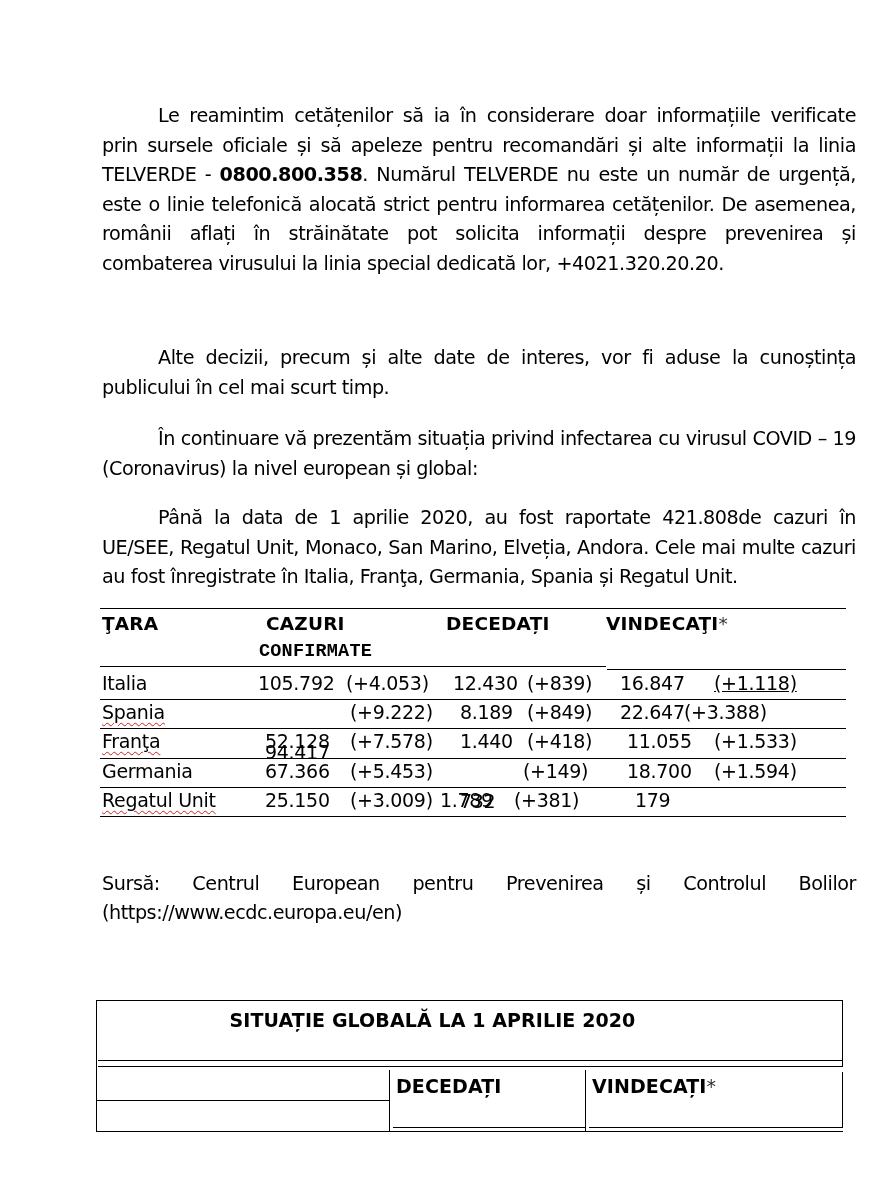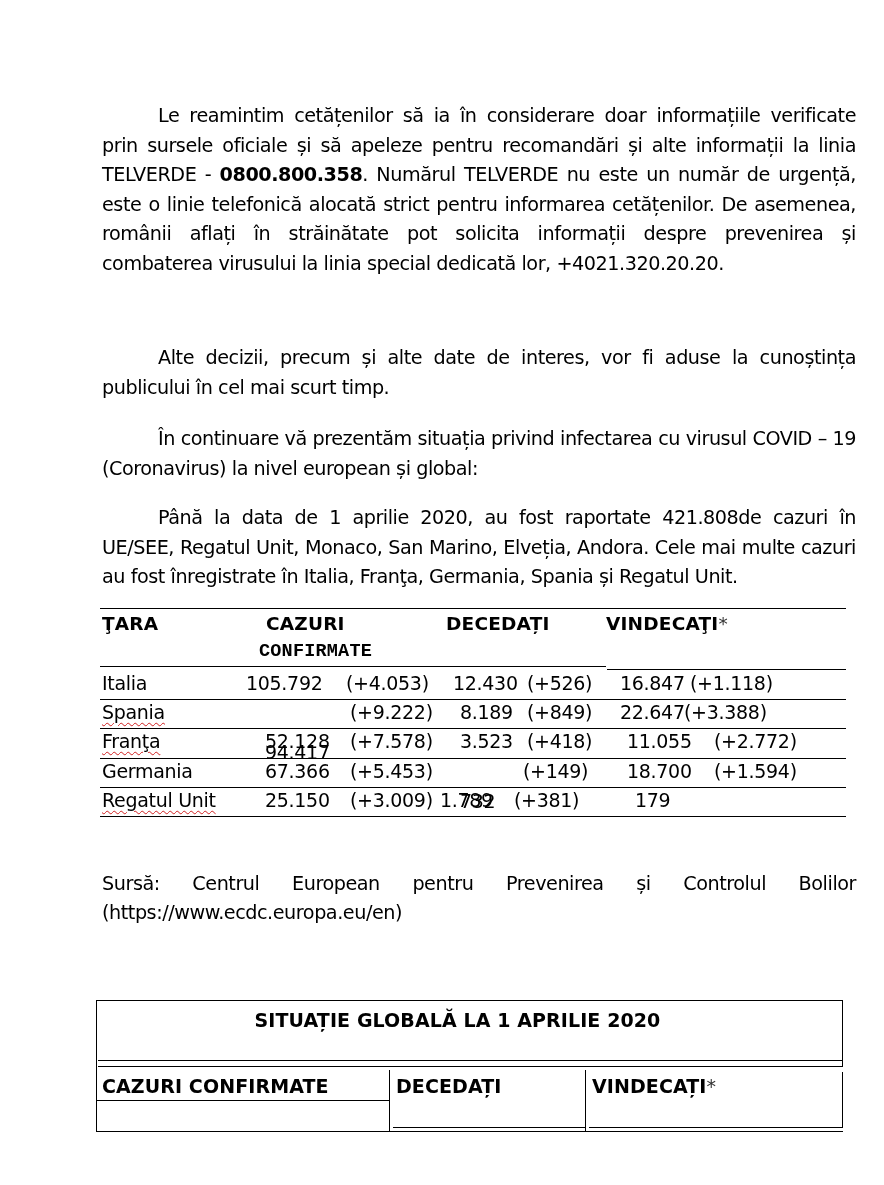--- a/index.html
+++ b/index.html
@@ -15,21 +15,21 @@
   .eu-row { position: absolute; left: 0; width: 746px; }
   .eu-cell { position: absolute; white-space: pre; }
   .hline { position: absolute; height: 1px; background: #000; }
   .hdr { font-weight: bold; font-size: 18.5px; letter-spacing: 0.2px; }
   .spell { text-decoration: underline wavy #d02020; text-decoration-thickness: 1px; text-underline-offset: 3px; }
   .ast { color: #333; font-weight: normal; }
 
   
   .gbox { position: absolute; left: 96px; top: 1000px; width: 747px; height: 132px; }
   .vline { position: absolute; width: 1px; background: #000; }
-  .gtitle { position: absolute; left: 0; width: 673px; top: 9px; text-align: center; font-weight: bold; font-size: 19px; letter-spacing: 0.1px; margin-left: 25px; }
+  .gtitle { position: absolute; left: 0; width: 673px; top: 9px; text-align: center; font-weight: bold; font-size: 19px; letter-spacing: 0.1px; }
   .ghdr { position: absolute; font-weight: bold; font-size: 19px; letter-spacing: 0.1px; white-space: nowrap; }
 </style>
 </head>
 <body>
 
 <div class="p" style="top:101px;">
   <span class="indent"></span><span>Le reamintim cetățenilor să ia în considerare doar informațiile verificate prin sursele oficiale și să apeleze pentru recomandări și alte informații la linia TELVERDE - </span><b>0800.800.358</b><span>. Numărul TELVERDE nu este un număr de urgență, este o linie telefonică alocată strict pentru informarea cetățenilor. De asemenea, românii aflați în străinătate pot solicita informații despre prevenirea și combaterea virusului la linia special dedicată lor, +4021.320.20.20.</span>
 </div>
 
 <div class="p" style="top:343px;">
@@ -53,48 +53,48 @@
     <span class="eu-cell hdr" style="left:159px; top:28px;font-family:Liberation Mono, monospace;">CONFIRMATE</span>
     <span class="eu-cell hdr" style="left:346px; top:0;">DECEDAȚI</span>
     <span class="eu-cell hdr" style="left:506px; top:0;"><span>VINDECAŢI</span><span class="ast">*</span></span>
   </div>
 
   <div class="hline" style="left:0; top:58px; width:506px;"></div>
   <div class="hline" style="left:507px; top:61px; width:239px;"></div>
 
   <div class="eu-row" style="top:64px;">
     <span class="eu-cell" style="left:2px;">Italia</span>
-    <span class="eu-cell" style="left:146px;">105.792</span>
+    <span class="eu-cell" style="left:158px;">105.792</span>
     <span class="eu-cell" style="left:246px;">(+4.053)</span>
     <span class="eu-cell" style="left:353px;">12.430</span>
-    <span class="eu-cell" style="left:427px;">(+526)</span>
+    <span class="eu-cell" style="left:427px;">(+839)</span>
     <span class="eu-cell" style="left:520px;">16.847</span>
-    <span class="eu-cell" style="left:590px;">(+1.118)</span>
+    <span class="eu-cell" style="left:614px;text-decoration:underline;">(+1.118)</span>
   </div>
   <div class="hline" style="left:0; top:91px; width:746px;"></div>
 
   <div class="eu-row" style="top:93px;">
     <span class="eu-cell spell" style="left:2px;">Spania</span>
     <span class="eu-cell" style="left:165px;margin-top:40px;">94.417</span>
     <span class="eu-cell" style="left:250px;">(+9.222)</span>
     <span class="eu-cell" style="left:360px;">8.189</span>
     <span class="eu-cell" style="left:427px;">(+849)</span>
     <span class="eu-cell" style="left:520px;">22.647</span>
     <span class="eu-cell" style="left:584px;">(+3.388)</span>
   </div>
   <div class="hline" style="left:0; top:120px; width:746px;"></div>
 
   <div class="eu-row" style="top:122px;">
     <span class="eu-cell spell" style="left:2px;">Franţa</span>
     <span class="eu-cell" style="left:165px;">52.128</span>
     <span class="eu-cell" style="left:250px;">(+7.578)</span>
-    <span class="eu-cell" style="left:360px;">3.523</span>
+    <span class="eu-cell" style="left:360px;">1.440</span>
     <span class="eu-cell" style="left:427px;">(+418)</span>
     <span class="eu-cell" style="left:527px;">11.055</span>
-    <span class="eu-cell" style="left:614px;">(+2.772)</span>
+    <span class="eu-cell" style="left:614px;">(+1.533)</span>
   </div>
   <div class="hline" style="left:0; top:150px; width:746px;"></div>
 
   <div class="eu-row" style="top:152px;">
     <span class="eu-cell" style="left:2px;">Germania</span>
     <span class="eu-cell" style="left:165px;">67.366</span>
     <span class="eu-cell" style="left:250px;">(+5.453)</span>
     <span class="eu-cell" style="left:360px;margin-top:30px;">732</span>
     <span class="eu-cell" style="left:423px;">(+149)</span>
     <span class="eu-cell" style="left:527px;">18.700</span>
@@ -122,21 +122,20 @@
 </div>
 
 <div class="gbox">
   <div class="hline" style="left:0; top:0; width:747px;"></div>
   <div class="vline" style="left:0; top:0; height:132px;"></div>
   <div class="vline" style="left:746px; top:0; height:66px;"></div>
   <div class="gtitle">SITUAȚIE GLOBALĂ LA 1 APRILIE 2020</div>
   <div class="hline" style="left:2px; top:60px; width:744px;"></div>
   <div class="hline" style="left:2px; top:66px; width:745px;"></div>
 
-  <div class="ghdr" style="left:6px; top:75px;">CAZURI CONFIRMATE</div>
   <div class="hline" style="left:0; top:100px; width:293px;"></div>
   <div class="vline" style="left:293px; top:70px; height:62px;"></div>
 
   <div class="ghdr" style="left:300px; top:75px;">DECEDAȚI</div>
   <div class="hline" style="left:297px; top:127px; width:192px;"></div>
   <div class="vline" style="left:489px; top:70px; height:62px;"></div>
 
   <div class="ghdr" style="left:496px; top:75px;"><span>VINDECAȚI</span><span class="ast">*</span></div>
   <div class="hline" style="left:493px; top:127px; width:253px;"></div>
   <div class="vline" style="left:746px; top:72px; height:56px;"></div>

